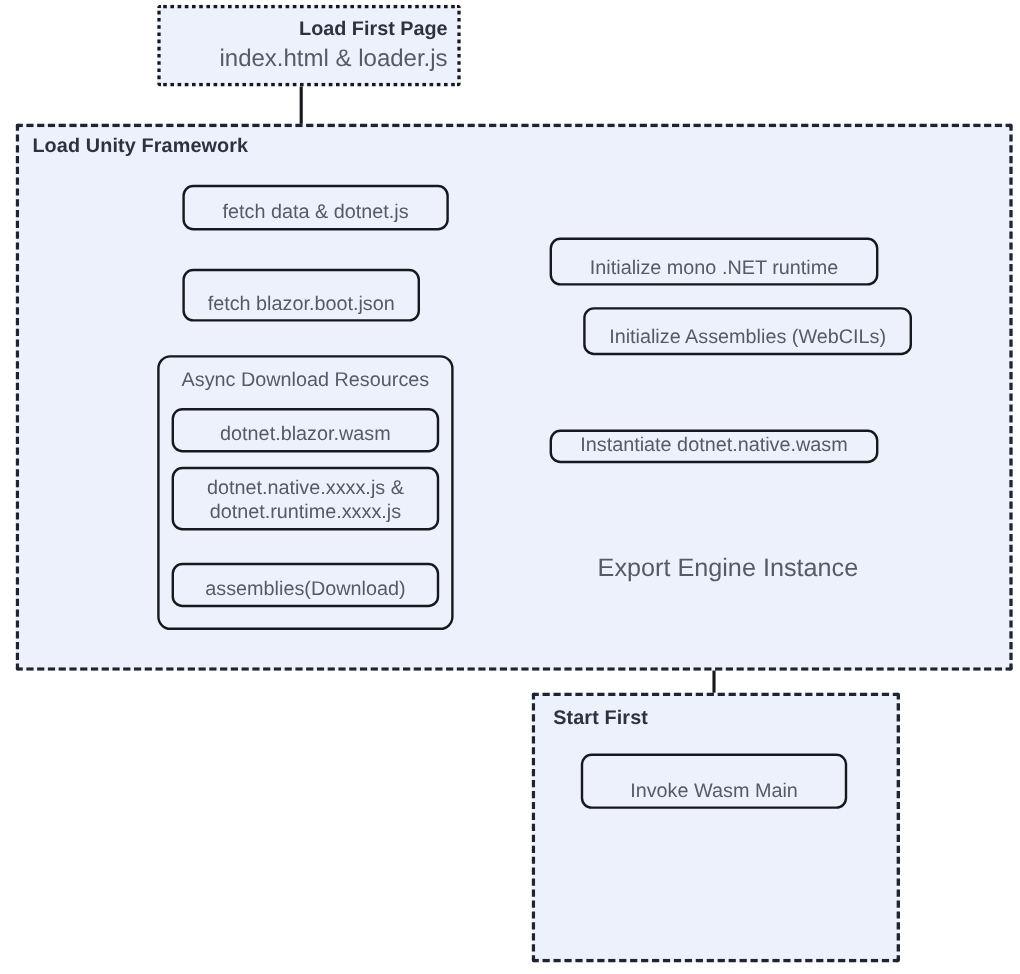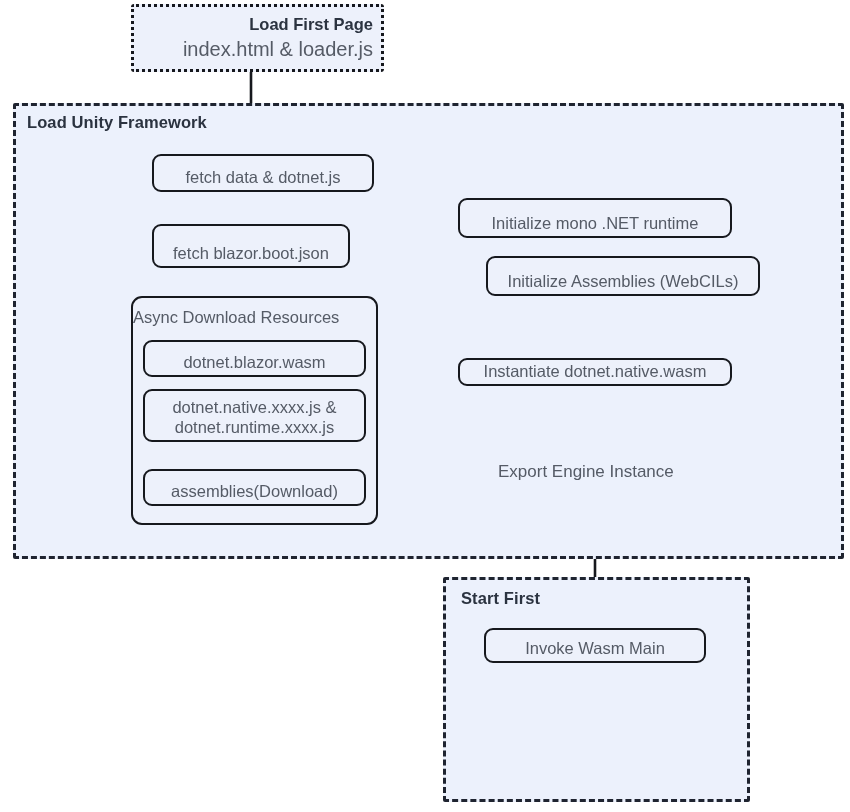--- a/index.html
+++ b/index.html
@@ -76,30 +76,31 @@
     position: absolute;
     box-sizing: border-box;
     background: #EDF1FB;
     border: 2.6px solid #16181d;
     border-radius: 11px;
   }
   .group-node-label {
     position: absolute;
     left: 0;
     right: 0;
+    text-align: center;
     color: #555b66;
     font-size: 16.5px;
     white-space: nowrap;
   }
 
   
   .edge-label {
     position: absolute;
     color: #555b66;
-    font-size: 17px;
+    font-size: 21px;
     white-space: nowrap;
     background: transparent;
   }
 
   
   #edge-layer {
     position: absolute;
     left: 0;
     top: 0;
     width: 850px;
@@ -185,16 +186,16 @@
   <div class="node" style="left:143px; top:469px; width:223px; height:37px;">assemblies(Download)</div>
 
   <div class="node" style="left:458px; top:153px; width:274px; height:40px;margin-top:45px;">Initialize mono .NET runtime</div>
 
   <div class="node" style="left:458px; top:256px; width:274px; height:40px;margin-left:28px;">Initialize Assemblies (WebCILs)</div>
 
   <div class="node" style="left:458px; top:358px; width:274px; height:28px;">Instantiate dotnet.native.wasm</div>
 
   <div class="edge-label" style="left:498px; top:462px;">Export Engine Instance</div>
 
-  <div class="node" style="left:484px; top:628px; width:222px; height:35px;">Invoke Wasm Main</div>
+  <div class="node" style="left:484px; top:628px; width:222px; height:46px;">Invoke Wasm Main</div>
 
 
 </div>
 
 </body></html>

